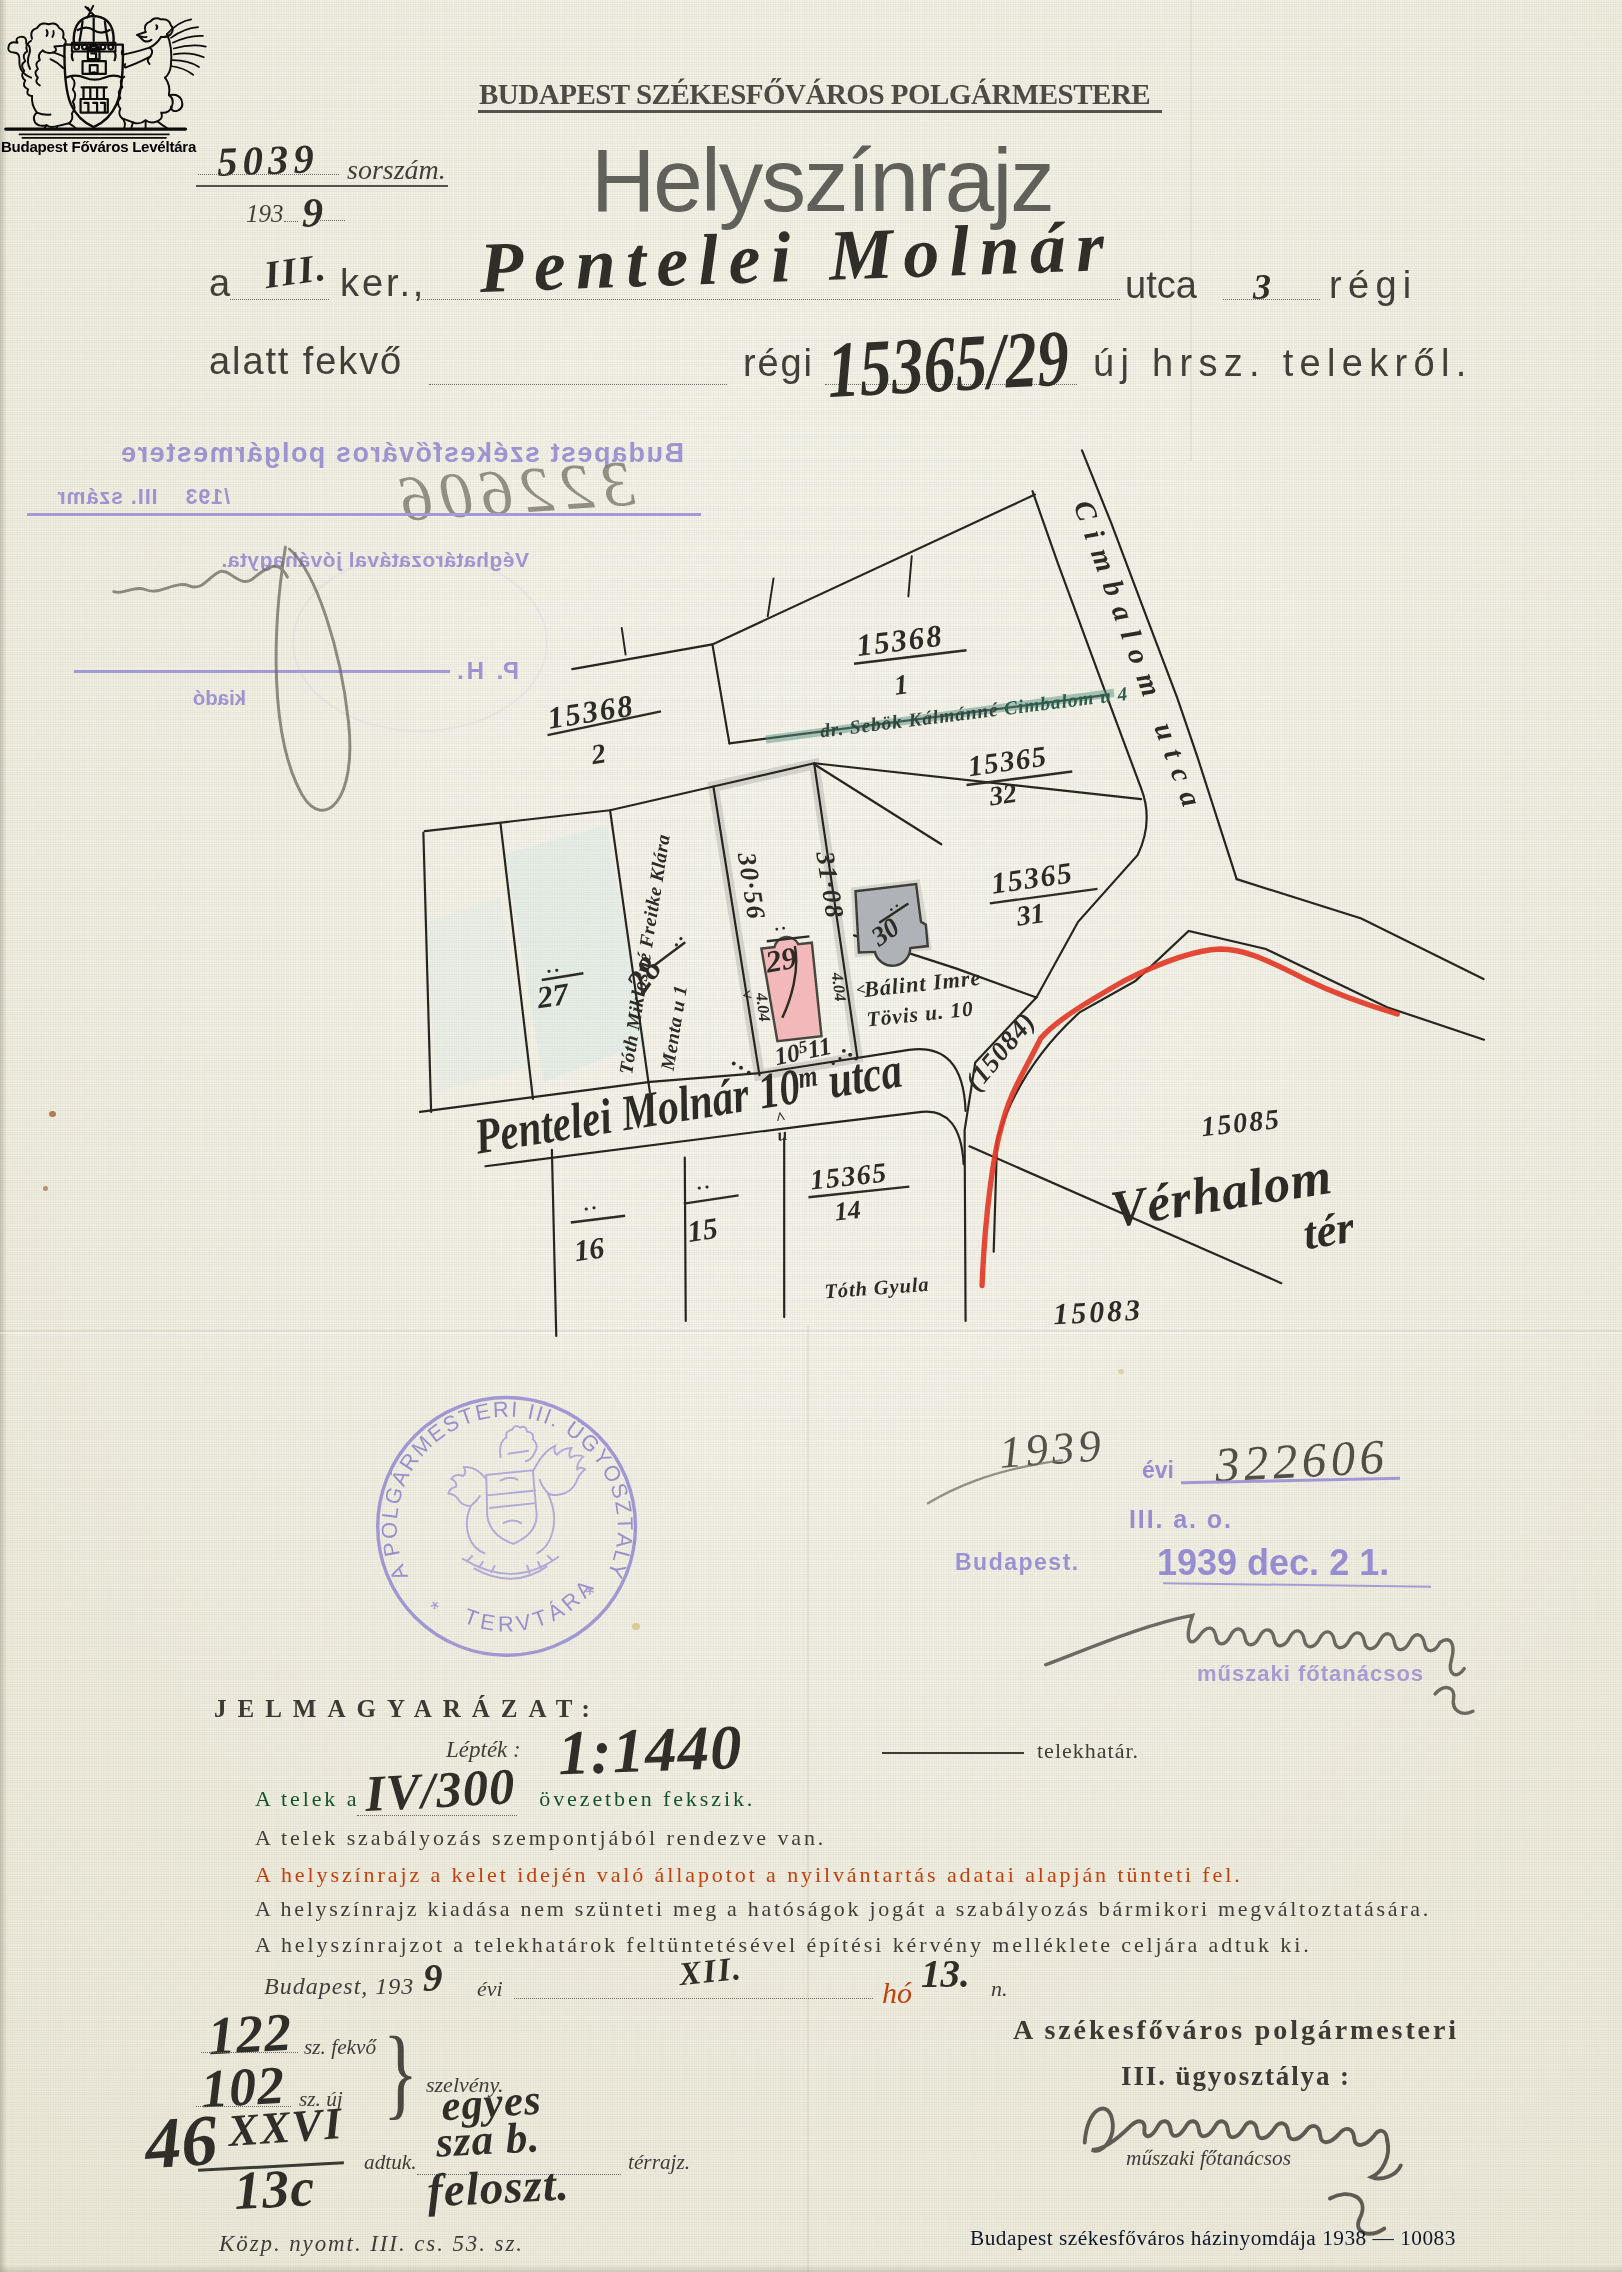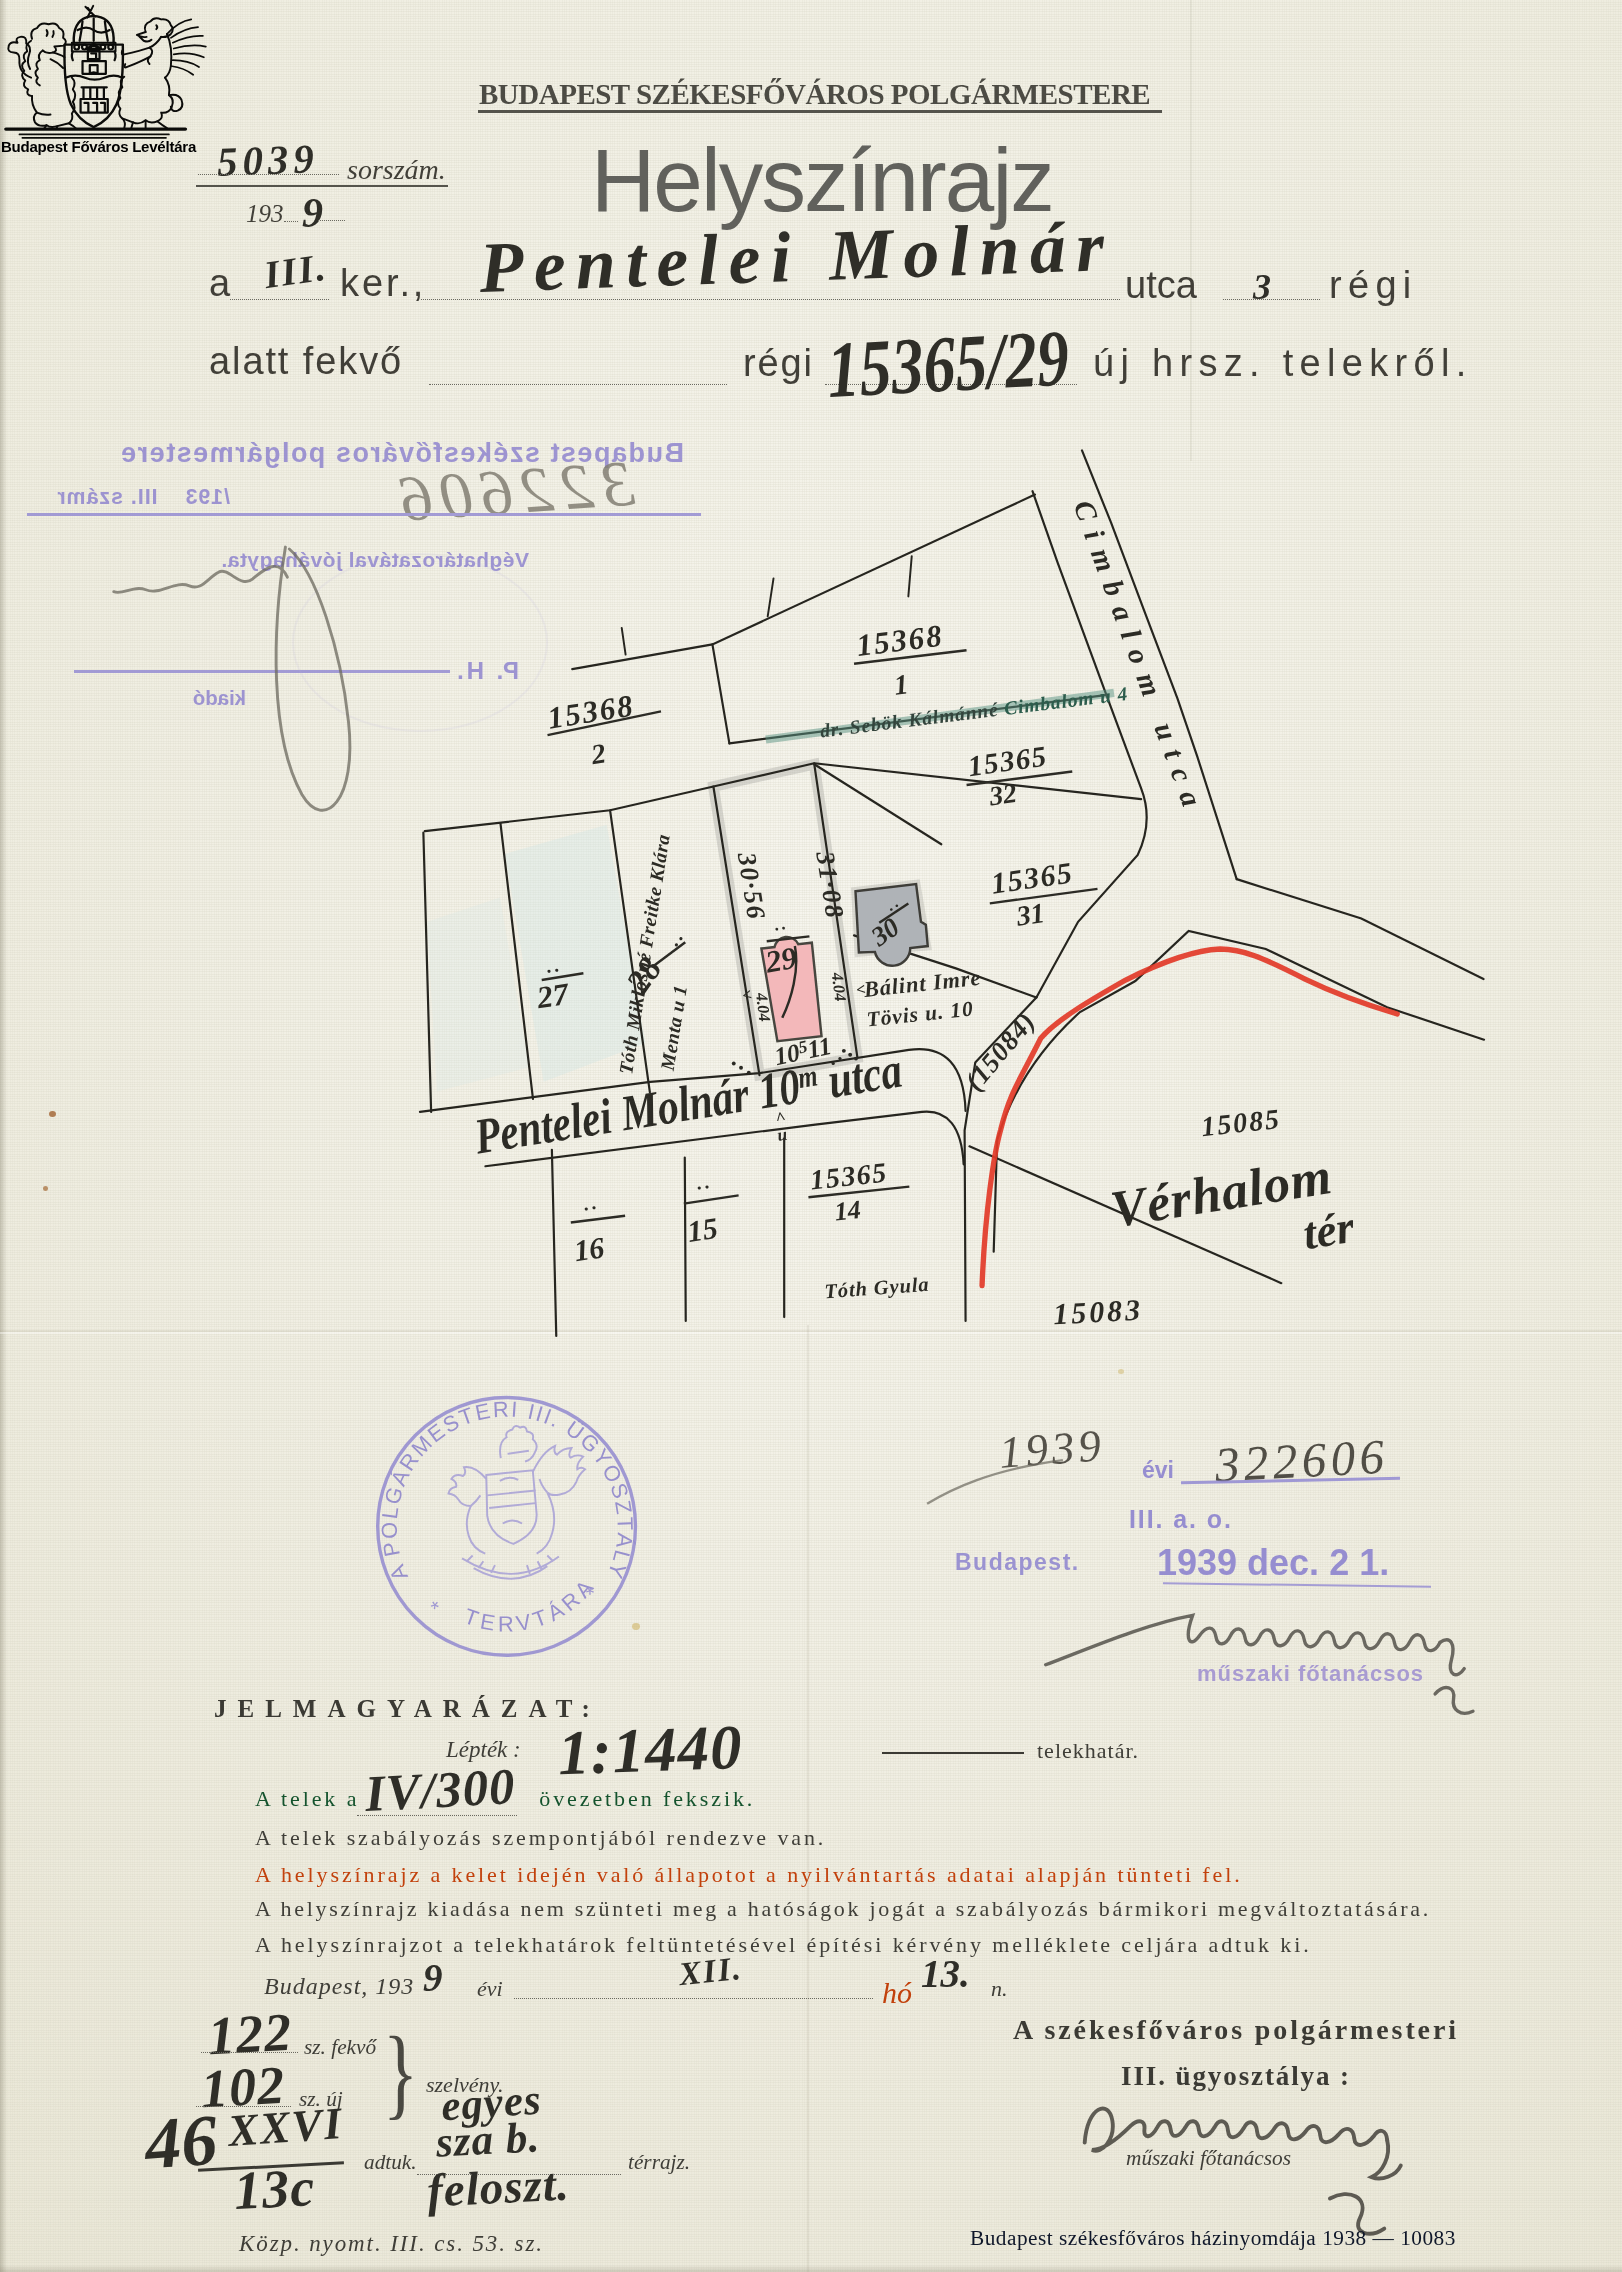--- a/index.html
+++ b/index.html
@@ -470,21 +470,21 @@
 <div class="abs hw" style="left:145px;top:2101px;font-size:72px;letter-spacing:0px;transform:rotate(-4deg);">46</div>
 <div class="abs hw" style="left:228px;top:2101px;font-size:45px;letter-spacing:1.9px;transform:rotate(-4deg);">XXVI</div>
 <div class="abs" style="left:198px;top:2165px;width:146px;height:2.9px;background:#3b3a34;transform:rotate(-3deg);"></div>
 <div class="abs hw" style="left:234px;top:2158px;font-size:54px;letter-spacing:1px;transform:rotate(-3deg);">13c</div>
 <div class="abs" style="left:364px;top:2150px;font-family:'Liberation Serif',serif;font-style:italic;font-size:21.3px;color:#3f3e38;">adtuk.</div>
 <div class="abs dot" style="left:417px;top:2150px;width:204px;height:24px;"></div>
 <div class="abs hw" style="left:441px;top:2078px;font-size:43px;letter-spacing:1px;transform:rotate(-4deg);">egyes</div>
 <div class="abs hw" style="left:436px;top:2115px;font-size:43px;letter-spacing:1px;transform:rotate(-3deg);">sza b.</div>
 <div class="abs hw" style="left:427px;top:2160px;font-size:47px;letter-spacing:1px;transform:rotate(-3deg);">feloszt.</div>
 <div class="abs" style="left:628px;top:2150px;font-family:'Liberation Serif',serif;font-style:italic;font-size:21.3px;color:#3f3e38;">térrajz.</div>
-<div class="abs" style="left:219px;top:2231px;font-family:'Liberation Serif',serif;font-style:italic;font-size:23px;color:#3f3e38;letter-spacing:1.9px;margin-left:20px;">Közp. nyomt. III. cs. 53. sz.</div>
+<div class="abs" style="left:219px;top:2231px;font-family:'Liberation Serif',serif;font-style:italic;font-size:23px;color:#3f3e38;letter-spacing:1.9px;">Közp. nyomt. III. cs. 53. sz.</div>
 
 <div class="abs" style="left:1013px;top:2014px;font-family:'Liberation Serif',serif;font-weight:bold;font-size:28px;color:#3b3a34;letter-spacing:2.9px;">A székesfőváros polgármesteri</div>
 <div class="abs" style="left:1121px;top:2061px;font-family:'Liberation Serif',serif;font-weight:bold;font-size:27px;color:#3b3a34;letter-spacing:1.9px;">III. ügyosztálya :</div>
 
 <svg class="abs" style="left:1058px;top:2077px;" width="437" height="175" viewBox="0 0 900 360">
  <g fill="none" stroke="#4f4c45" stroke-width="8" opacity="0.9" stroke-linecap="round">
   <path d="M55,135 C60,60 105,45 112,90 C118,128 90,160 70,150 C95,150 130,120 150,100 C165,86 180,88 178,108 C176,128 192,126 204,104 C214,84 230,88 232,108 C234,128 250,124 262,104 C272,84 288,88 290,108 C292,130 310,124 322,104 C332,84 348,88 350,110 C352,132 370,126 382,106 C392,86 408,90 410,112 C412,134 430,128 444,108 C456,88 472,92 474,114 C476,136 496,130 510,112 C522,94 538,98 540,120 C542,142 562,136 578,118 C592,100 608,104 610,126 C612,148 634,142 650,122 C662,104 676,108 678,130"></path>
   <path d="M678,130 C686,164 668,196 646,206 C666,214 696,204 706,182"></path>
   <path d="M560,250 C600,228 642,248 622,290 C606,322 642,332 672,312"></path>
  </g>

